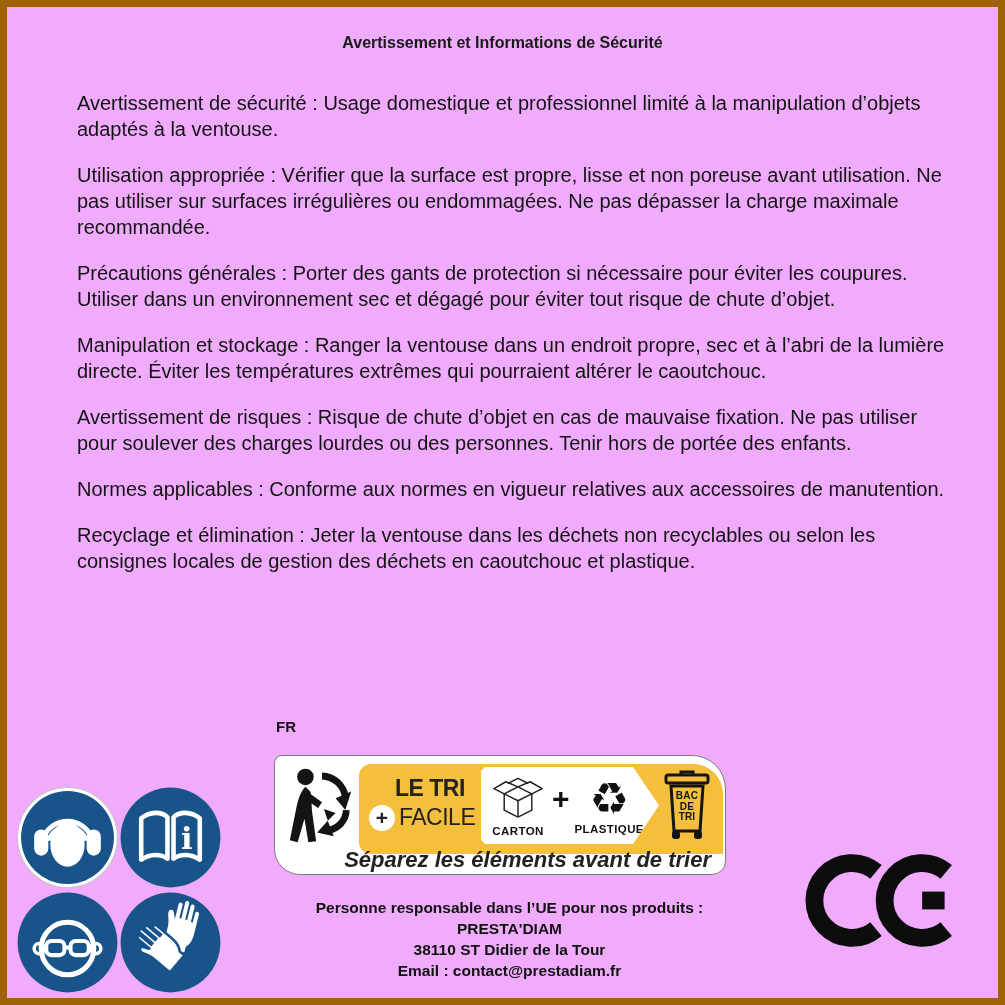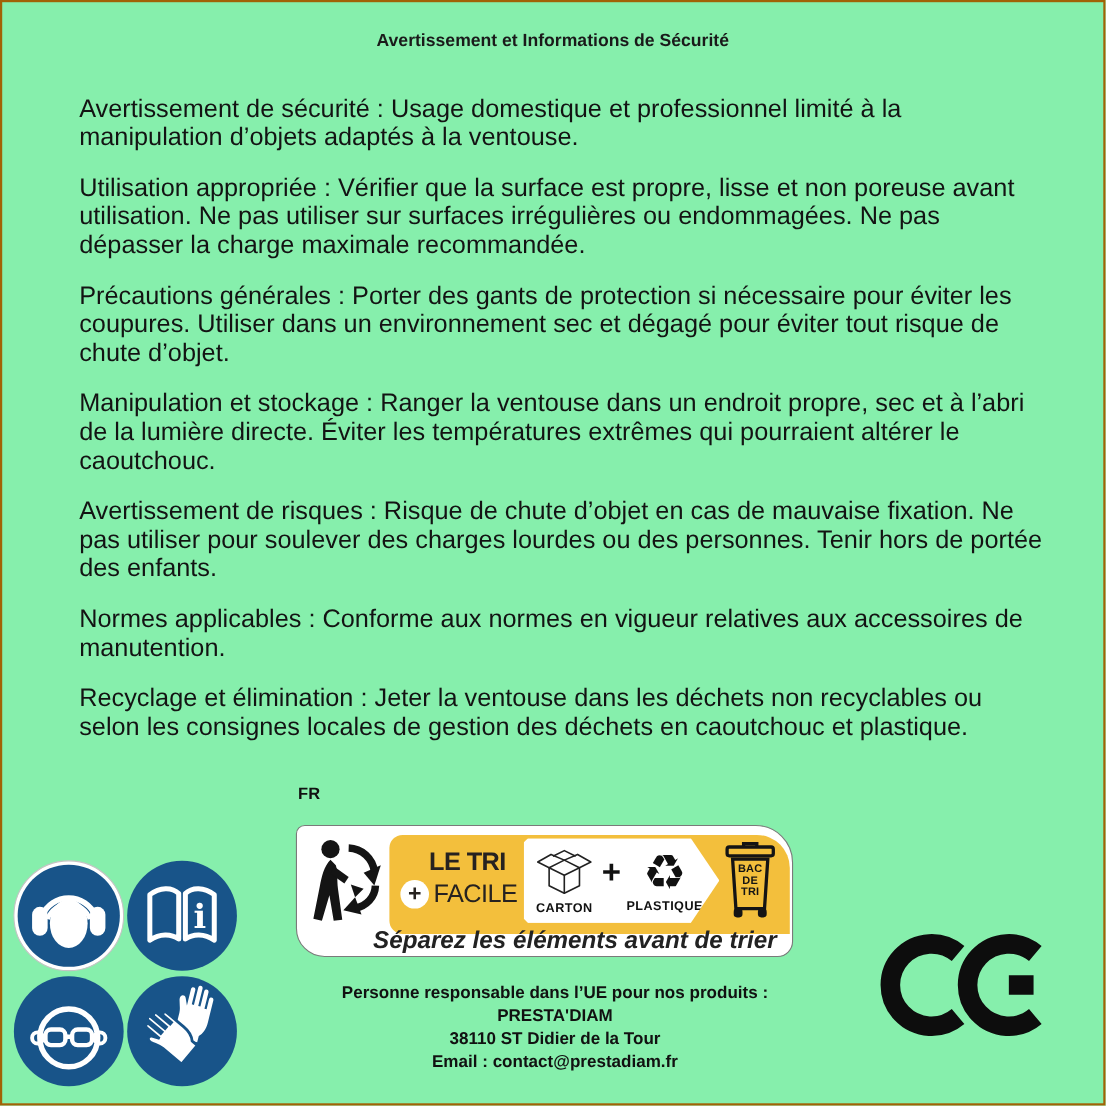--- a/index.html
+++ b/index.html
@@ -1,21 +1,21 @@
 <!DOCTYPE html>
 <html><head>
 <meta charset="utf-8">
 <style>
   * { margin:0; padding:0; box-sizing:border-box; }
   html,body { width:1005px; height:1005px; background:#ffffff; font-family:"Liberation Sans", sans-serif; }
-  .page { position:absolute; inset:0; width:1005px; height:1005px; background:#86efac; border:2px solid #a16207; overflow:hidden; }
+  .page { position:absolute; inset:0; width:1005px; height:1005px; background:#f0abfc; border:7px solid #a16207; overflow:hidden; }
 
   
   .doc-title { position:absolute; top:27px; left:0; right:0; text-align:center; font-size:16px; font-weight:bold; color:#1a1a1a; }
-  .doc-body { position:absolute; top:83px; left:70px; width:877px; font-size:23px; line-height:26px; color:#131313; }
+  .doc-body { position:absolute; top:83px; left:70px; width:877px; font-size:20px; line-height:26px; color:#131313; }
   .doc-body p { margin-bottom:20px; }
   .doc-body p.extra-gap { margin-top:9px; }
 
   
   .safety-grid { position:absolute; left:10px; top:779px; display:grid; grid-template-columns:101px 101px; grid-template-rows:103px 103px; gap:2px; }
   .safety-grid svg { display:block; }
 
   
   .infotri { position:absolute; left:267px; top:711px; width:452px; }
   .infotri .fr { font-size:15px; font-weight:bold; color:#111; margin-left:2px; margin-bottom:20px; }

